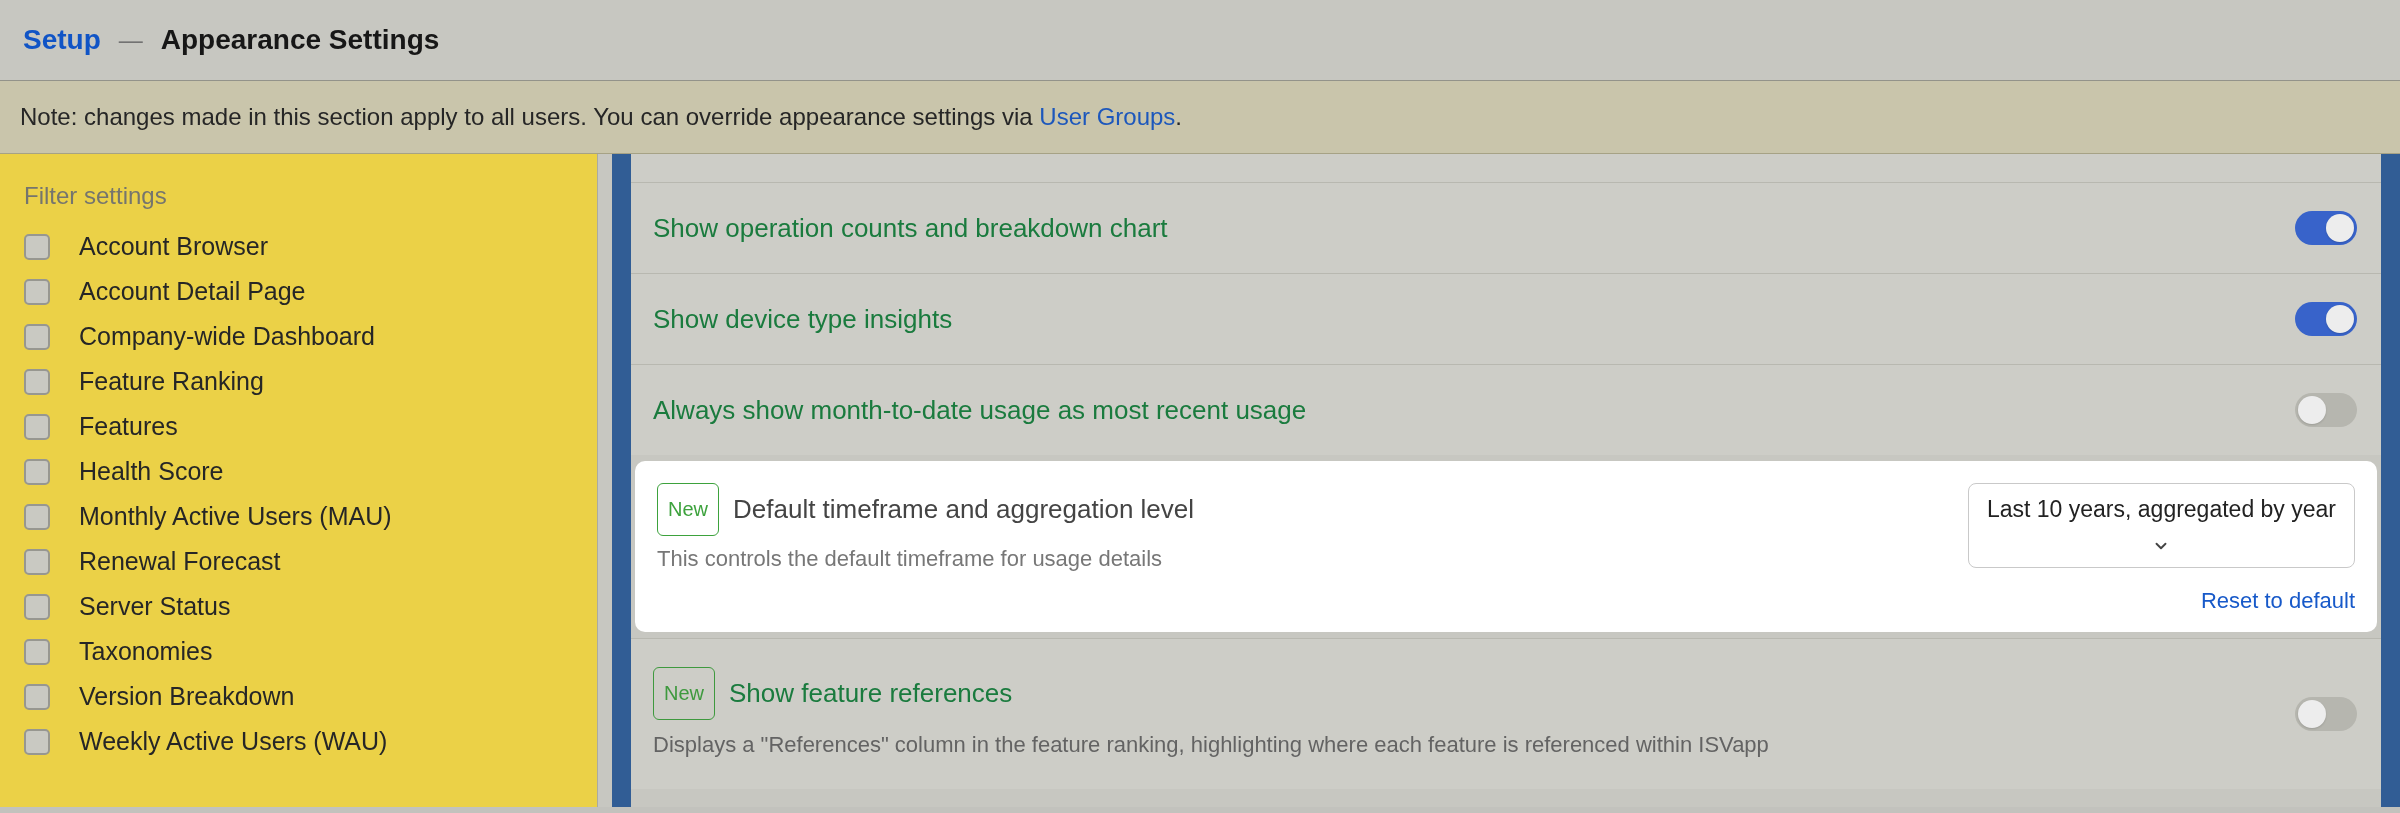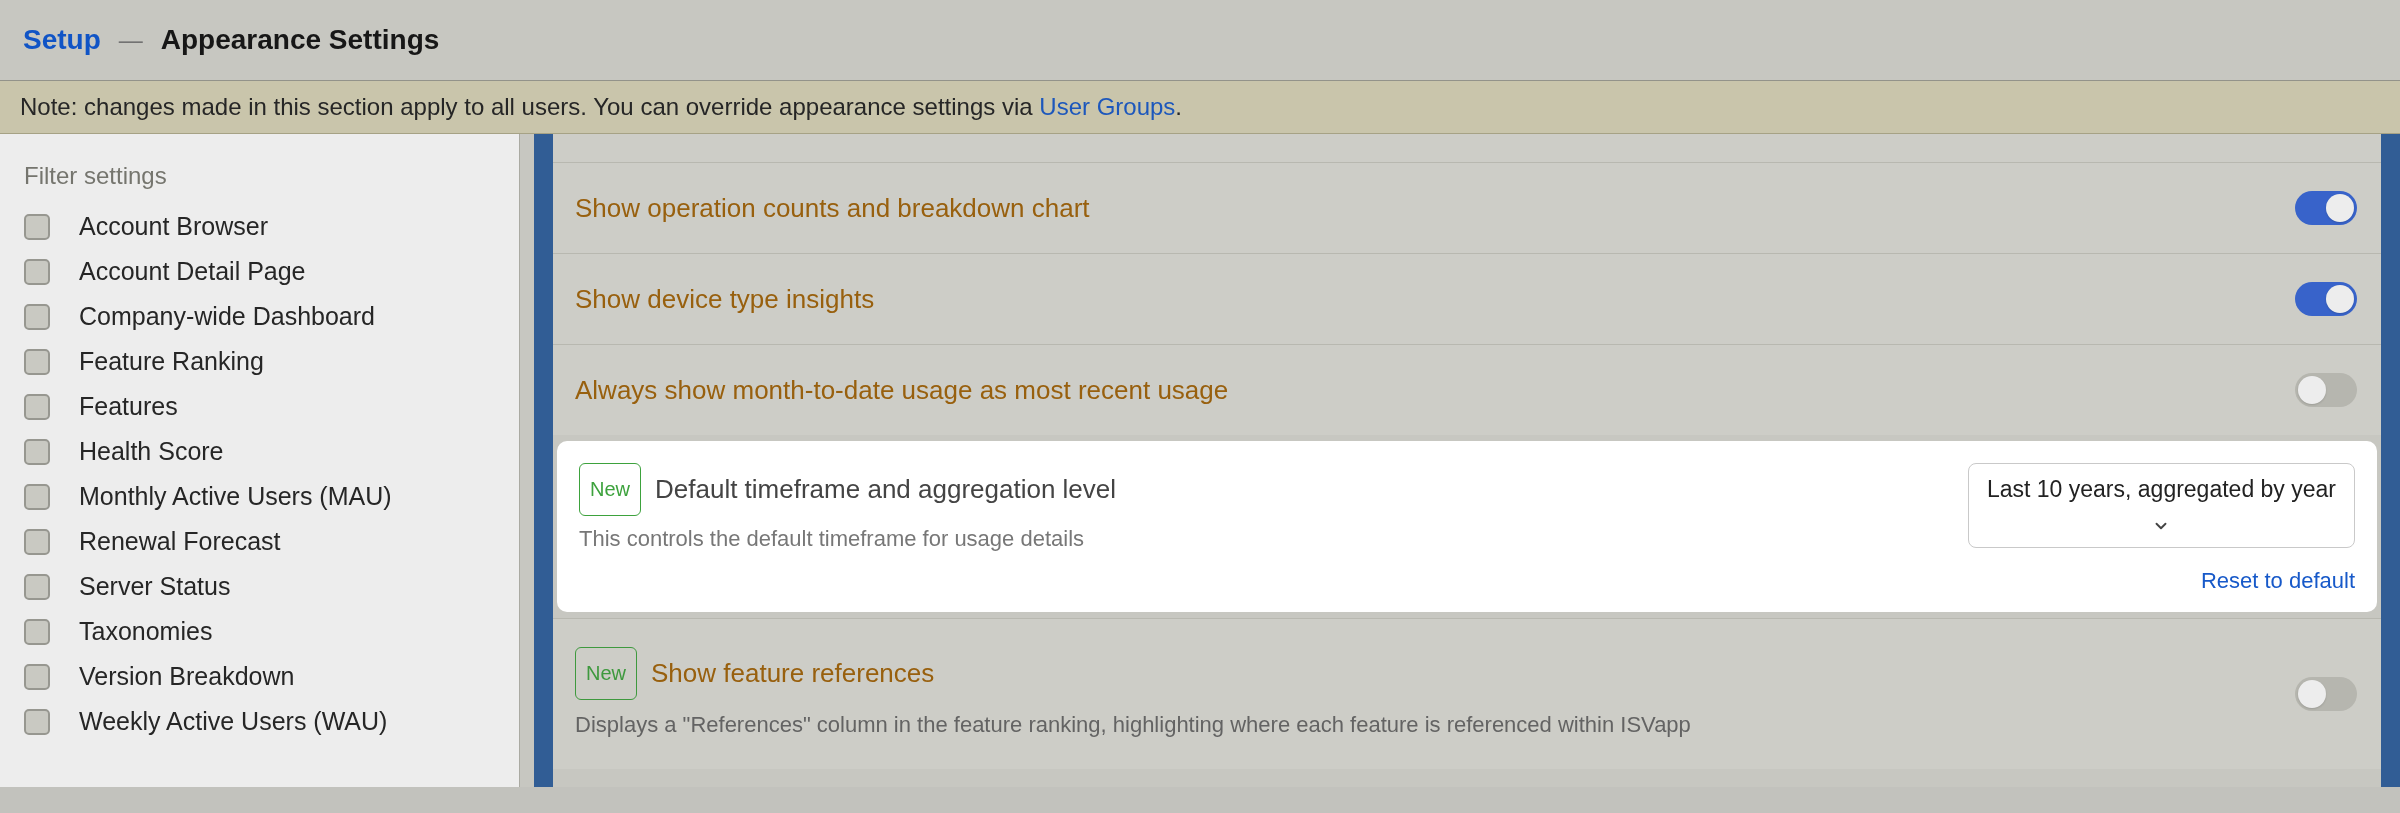--- a/index.html
+++ b/index.html
@@ -46,36 +46,36 @@
       font-size: 24px;
     }
     .header-bar .page-title {
       color: #111;
       font-size: 28px;
       font-weight: 700;
     }
     .note-bar {
       background: #d7d3b6;
       border-bottom: 1px solid #b0ac8c;
-      padding: 12px 20px;
+      padding: 22px 20px;
       font-size: 24px;
       color: #222;
     }
     .note-bar a {
       color: #1759c9;
       text-decoration: none;
       cursor: pointer;
     }
     .main-area {
       display: flex;
       height: calc(100% - 160px);
     }
     .sidebar {
-      width: 520px;
-      background: #ffffff;
+      width: 598px;
+      background: #fde047;
       border-right: 1px solid #b5b5ac;
       padding: 28px 24px;
     }
     .sidebar .filter-title {
       color: #7a7a72;
       font-size: 24px;
       margin-bottom: 22px;
     }
     .sidebar .filter-item {
       display: flex;
@@ -138,21 +138,21 @@
       display: flex;
       flex-direction: column;
       gap: 8px;
     }
     .setting-row .title-line {
       display: flex;
       align-items: center;
       gap: 14px;
     }
     .setting-row .setting-title {
-      color: #a16207;
+      color: #15803d;
       font-size: 26px;
     }
     .setting-row .setting-desc {
       color: #666;
       font-size: 22px;
       max-width: 1250px;
       line-height: 1.5;
     }
     .new-badge {
       border: 1.5px solid #3da23d;

